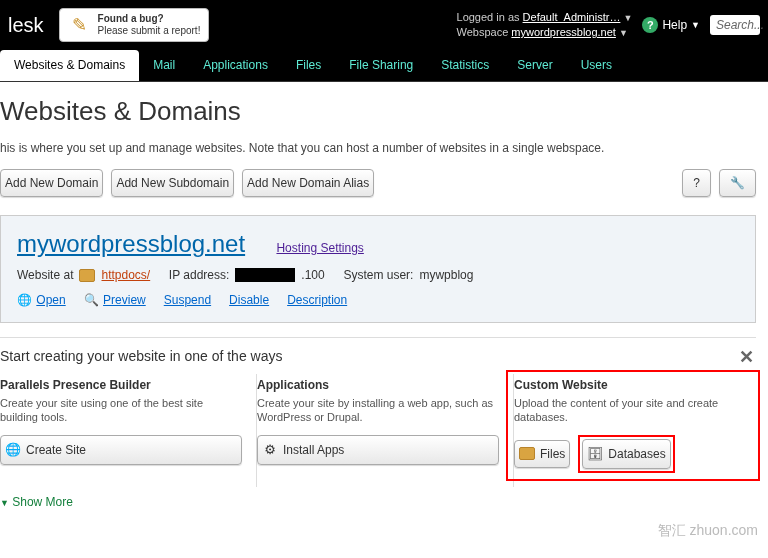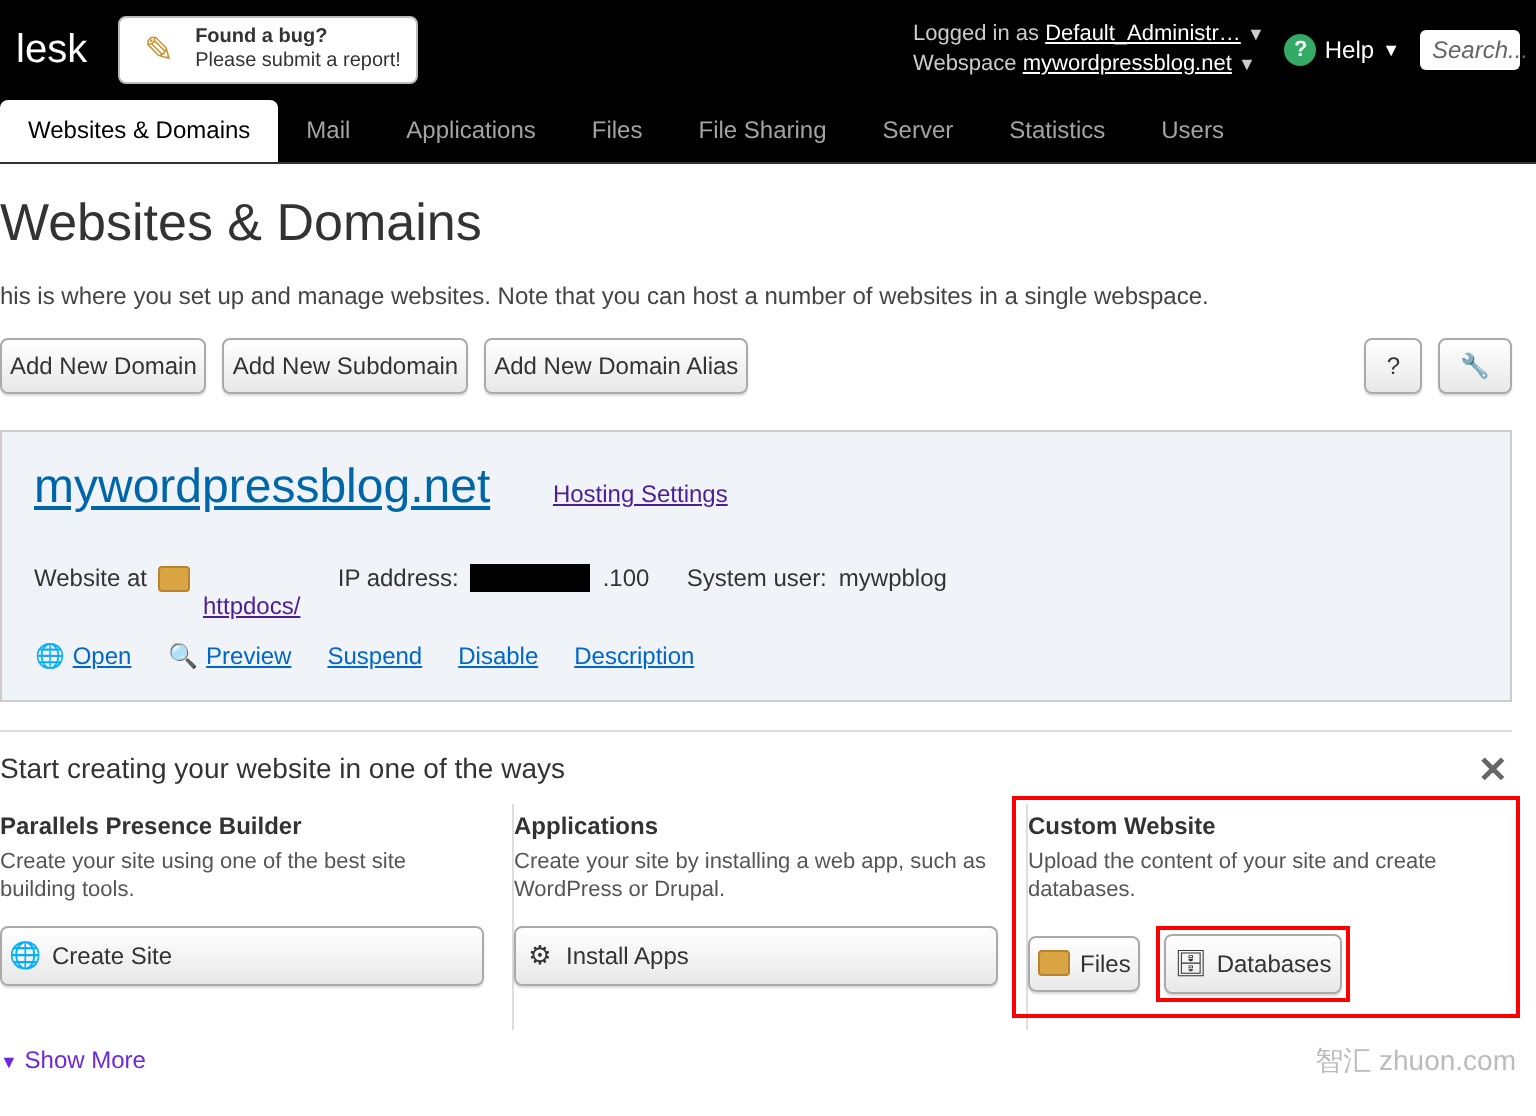--- a/index.html
+++ b/index.html
@@ -8,51 +8,51 @@
 .logo { font-size: 20px; font-weight: normal; color: #fff; margin-right: 15px; }
 .bugreport { background: #fff; border: 1px solid #bbb; border-radius: 4px; padding: 4px 8px; display: flex; align-items: center; gap: 6px; box-shadow: 0 1px 2px rgba(0,0,0,.3); }
 .bugreport .pencil { width: 24px; height: 24px; display: flex; align-items: center; justify-content: center; color: #c89028; font-size: 18px; }
 .bugreport .text { font-size: 10px; color: #333; line-height: 1.2; }
 .loginfo { margin-left: auto; text-align: left; font-size: 11px; color: #ccc; line-height: 1.4; padding-right: 10px; }
 .loginfo a { color: #fff; text-decoration: underline; }
 .help { display: flex; align-items: center; gap: 4px; color: #fff; font-size: 12px; margin-right: 10px; }
 .help .qmark { width: 16px; height: 16px; border-radius: 50%; background: #3a6; color: #fff; display: flex; align-items: center; justify-content: center; font-size: 11px; font-weight: bold; }
 .searchbox { background: #fff; border-radius: 3px; padding: 3px 6px; font-style: italic; color: #666; font-size: 12px; width: 50px; }
 .tabs { background: #000; display: flex; height: 32px; border-bottom: 1px solid #333; }
-.tab { padding: 8px 14px; color: #a3a3a3; font-size: 12px; cursor: pointer; white-space: nowrap; }
+.tab { padding: 8px 14px; color: #5eead4; font-size: 12px; cursor: pointer; white-space: nowrap; }
 .tab.active { background: #fff; color: #000; border-radius: 4px 4px 0 0; }
 .main { padding: 14px 0 14px 0; margin-left: -8px; }
 h1 { font-size: 26px; font-weight: normal; margin-bottom: 14px; padding-left: 8px; }
 .desc { font-size: 12px; color: #444; margin-bottom: 14px; padding-left: 8px; }
 .toolbar { display: flex; gap: 8px; margin-bottom: 18px; padding-left: 8px; padding-right: 12px; }
 .btn { background: linear-gradient(#fff,#e8e8e8); border: 1px solid #aaa; border-radius: 4px; padding: 6px 4px; font-size: 12px; cursor: pointer; display: flex; align-items: center; gap: 5px; box-shadow: 0 1px 1px rgba(0,0,0,.15); }
 .btn.iconbtn { padding: 6px 10px; }
 .spacer { flex: 1; }
 .domainpanel { background: #f0f4f8; border: 1px solid #ccc; padding: 14px 16px; margin: 0 12px 14px 8px; }
 .domainname { font-size: 24px; color: #0066aa; text-decoration: underline; display: inline; }
 .hostset { color: #4c1d95; text-decoration: underline; font-size: 12px; margin-left: 28px; }
 .dline { margin-top: 10px; font-size: 12px; display: flex; align-items: center; gap: 6px; flex-wrap: wrap; }
 .folder-ico { display:inline-block; width:16px; height:13px; background:#d9a441; border-radius:2px; border:1px solid #b8832a; position:relative; }
-.linkblue { color: #4c1d95; text-decoration: underline; cursor: pointer; margin-top: 28px; }
+.linkblue { color: #c2410c; text-decoration: underline; cursor: pointer; }
 .redact { display: inline-block; width: 60px; height: 14px; background: #000; vertical-align: middle; }
 .actions { margin-top: 10px; display: flex; gap: 18px; align-items: center; }
 .actions a { color: #0066cc; text-decoration: underline; font-size: 12px; }
 .glyph { display: inline-flex; width: 16px; height: 16px; align-items: center; justify-content: center; font-size: 12px; }
 .createsec { border-top: 1px solid #ddd; margin: 0 12px 0 8px; padding-top: 10px; position: relative; }
 .createsec h3 { font-size: 14px; font-weight: normal; margin-bottom: 10px; }
 .closex { position: absolute; right: 2px; top: 8px; font-size: 18px; color: #666; cursor: pointer; font-weight: bold; }
 .cols { display: flex; gap: 0; }
 .col { flex: 1; padding: 4px 14px 10px 0; border-right: 1px solid #ddd; }
 .col:last-child { border-right: none; padding-right: 0; }
 .col h4 { font-size: 12px; font-weight: bold; margin-bottom: 4px; }
 .col p { font-size: 11px; color: #555; margin-bottom: 10px; line-height: 1.3; }
 .btn .ico { width: 16px; height: 16px; display: flex; align-items: center; justify-content: center; font-size: 13px; }
 .redbox { border: 2px solid red; padding: 6px; margin: -8px -4px -4px -8px; }
 .dbbtn-wrap { display: inline-block; border: 2px solid red; padding: 2px; }
-.showmore { margin: 8px 8px 0; font-size: 12px; color: #6d28d9; cursor: pointer; }
+.showmore { margin: 8px 8px 0; font-size: 12px; color: #15803d; cursor: pointer; }
 .watermark { position: absolute; right: 10px; bottom: 18px; color: #bbb; font-size: 14px; font-family: Arial; }
 .chev { font-size: 9px; }
 </style>
 </head>
 <body>
 
 <div class="topbar">
   <div class="logo">lesk</div>
   <div class="bugreport">
     <span class="pencil">✎</span>
@@ -74,22 +74,22 @@
   </div>
   <div class="searchbox">Search...</div>
 </div>
 
 <div class="tabs">
   <div class="tab active">Websites &amp; Domains</div>
   <div class="tab">Mail</div>
   <div class="tab">Applications</div>
   <div class="tab">Files</div>
   <div class="tab">File Sharing</div>
+  <div class="tab">Statistics</div>
   <div class="tab">Server</div>
-  <div class="tab">Statistics</div>
   <div class="tab">Users</div>
 </div>
 
 <div class="main">
   <h1>Websites &amp; Domains</h1>
   <div class="desc">his is where you set up and manage websites. Note that you can host a number of websites in a single webspace.</div>
 
   <div class="toolbar">
     <div class="btn">Add New Domain</div>
     <div class="btn">Add New Subdomain</div>

